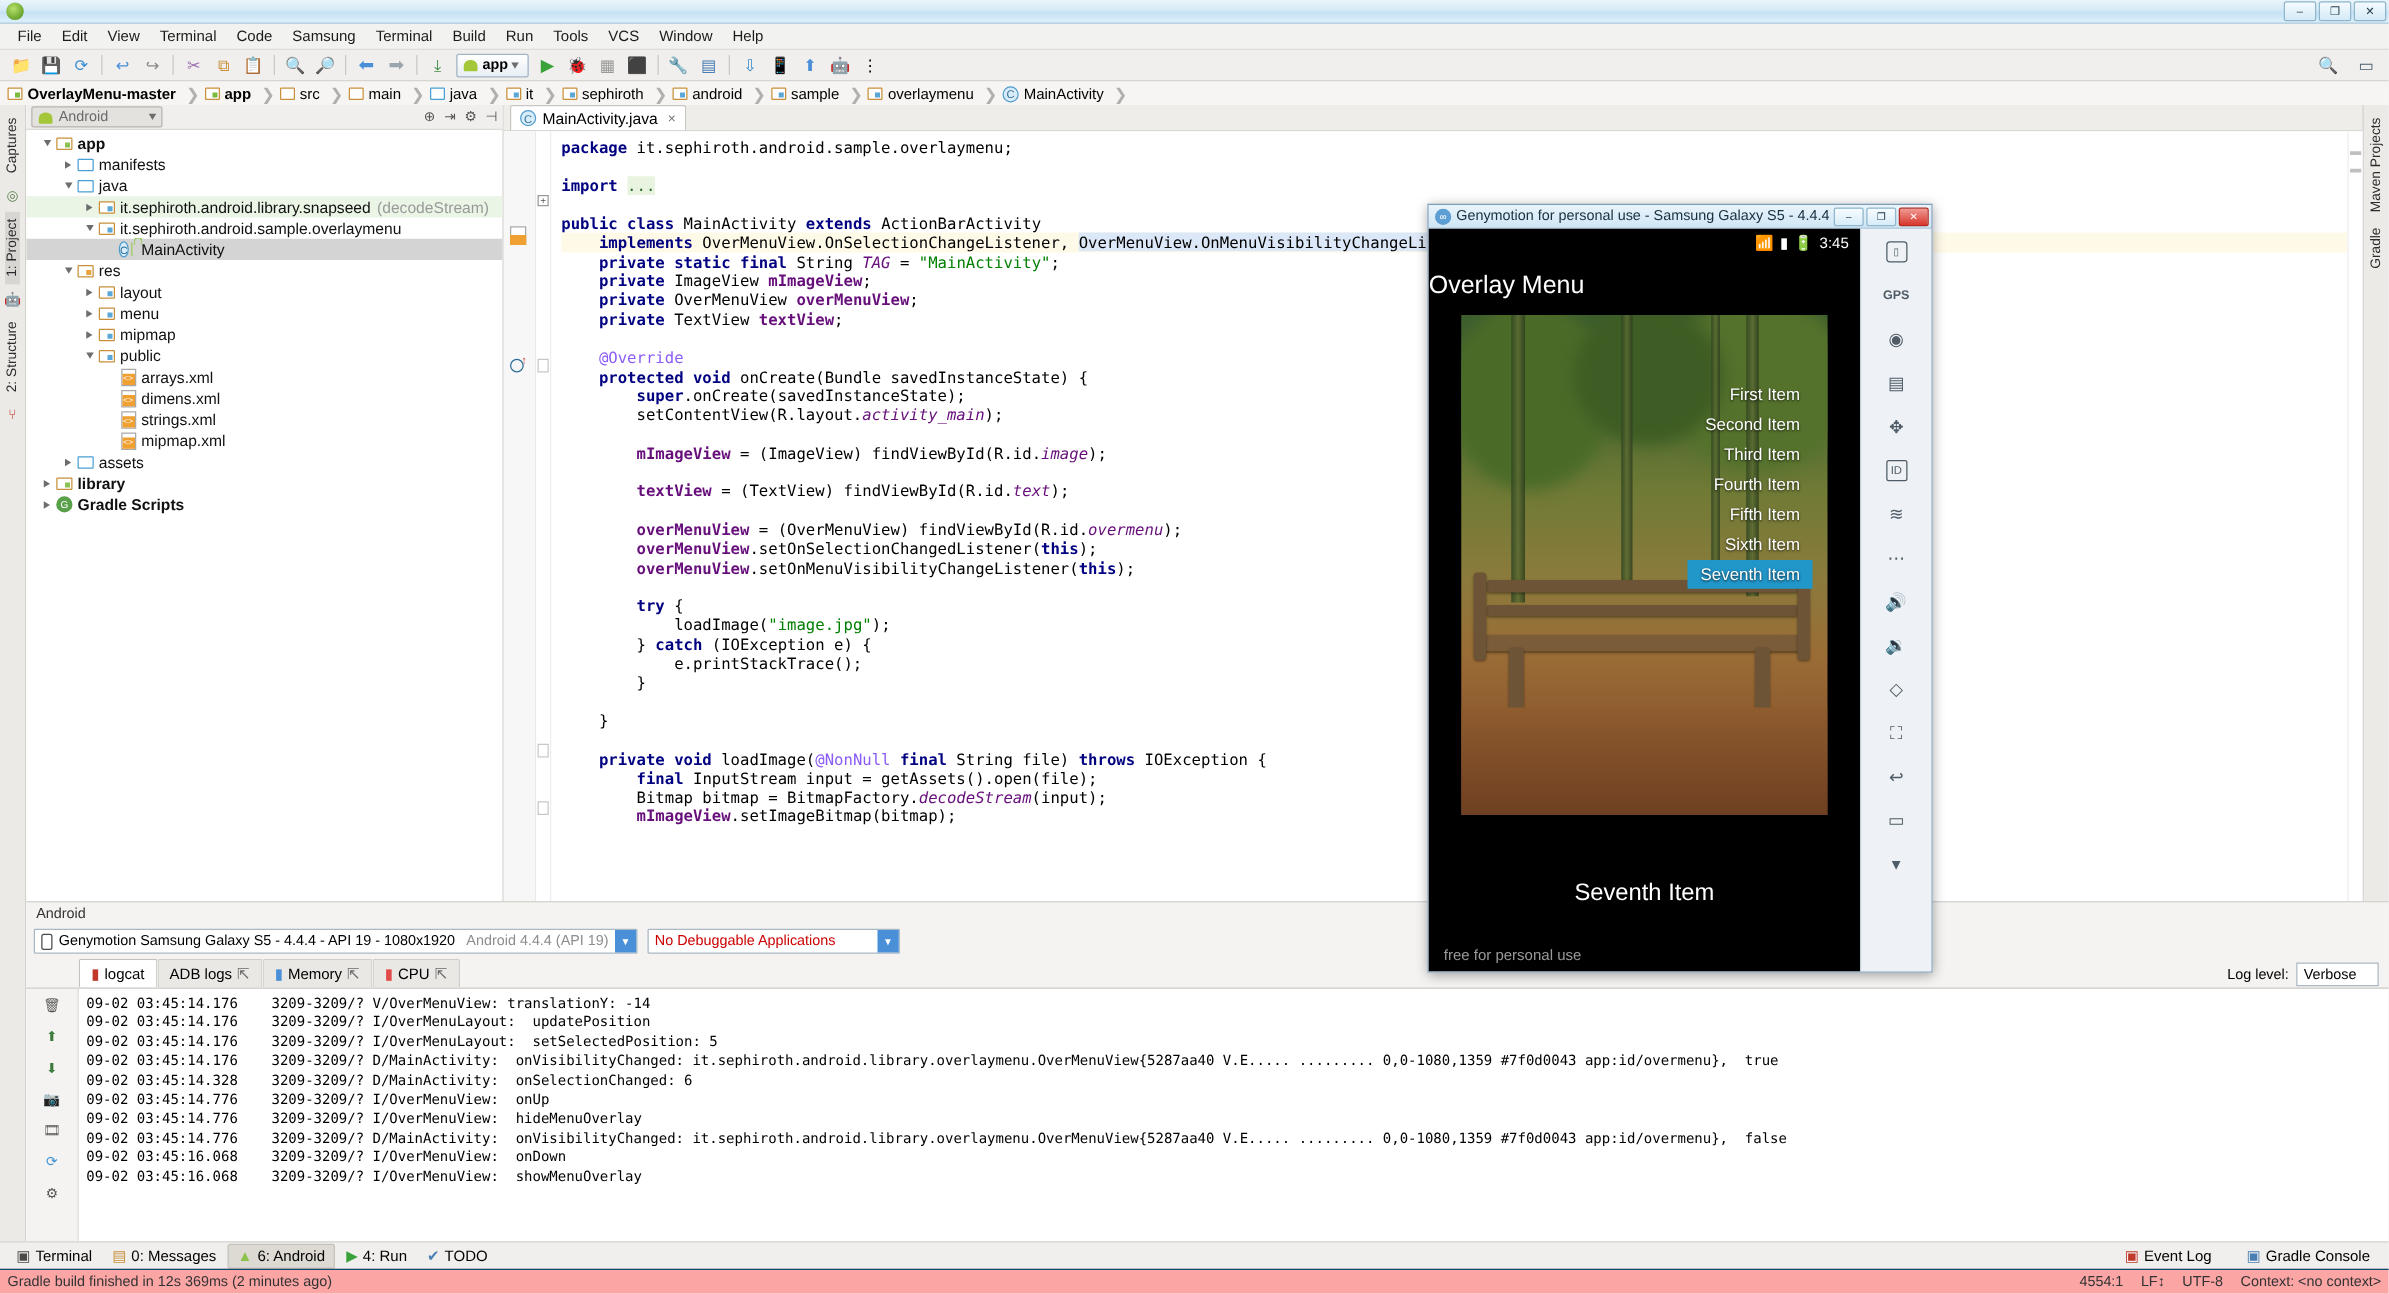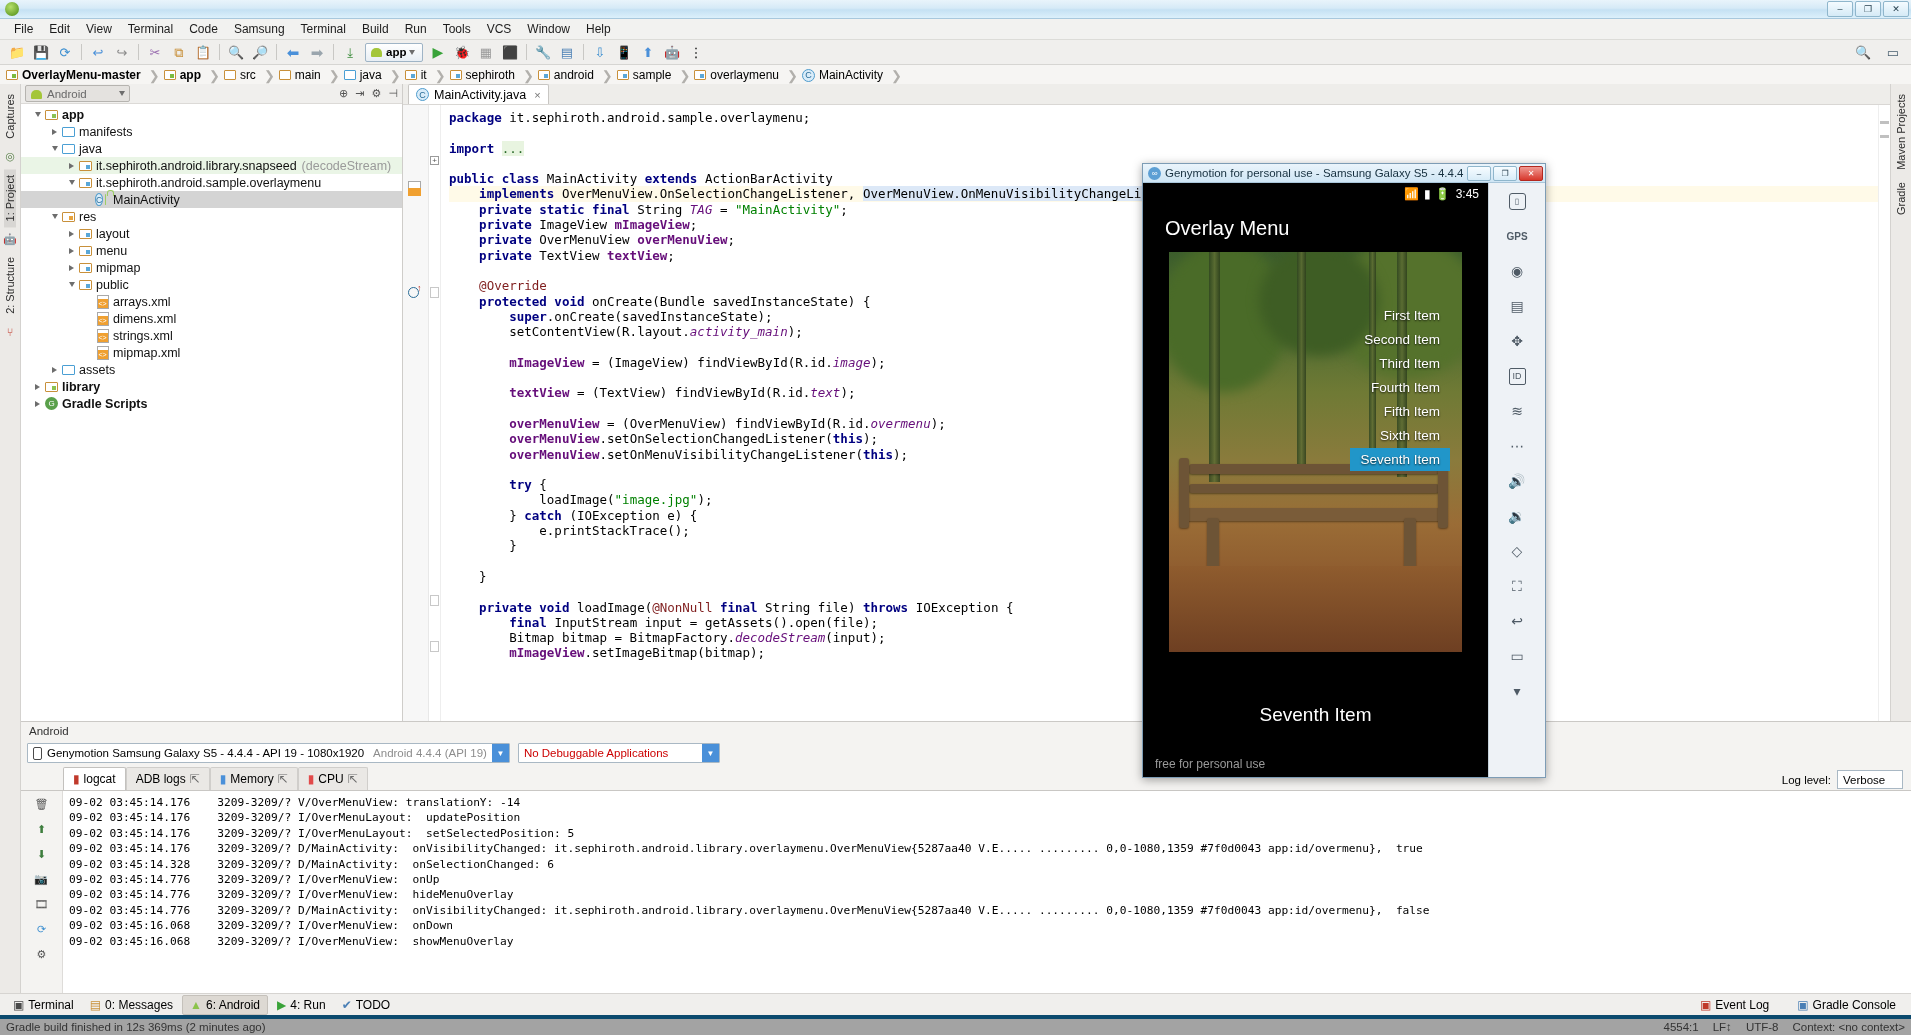--- a/index.html
+++ b/index.html
@@ -164,21 +164,21 @@
   .etab .x { color:#737373; font-size:11px; margin-left:3px;}
   #editorbody { flex:1; display:flex; background:#fff; position:relative; overflow:hidden;}
   #gutter { width:26px; background:#f7f7f7; border-right:1px solid #e8e8e8; flex:0 0 auto; position:relative;}
   #foldbar { width:12px; background:#fff; border-right:1px solid #eeeeee; flex:0 0 auto; position:relative;}
   #code {
     flex:1; font-family:"DejaVu Sans Mono", monospace; font-size:12.5px; line-height:15.3px;
     padding: 5px 0 0 8px; white-space:pre; overflow:hidden; position:relative;
   }
   .kw{color:#000080;font-weight:bold;}
   .str{color:#008000;}
-  .ann{color:#7f1d1d;}
+  .ann{color:#8b5cf6;}
   .fld2{color:#660e7a;font-weight:bold;}
   .stat{color:#660e7a;font-style:italic;}
   .hl-line{background:#fffae8;}
   .hl-sel{background:#dce8f7;}
   #errorstripe { width:12px; background:#fff; border-left:1px solid #eee; flex:0 0 auto; position:relative; }
   .stripe-mark{position:absolute;right:1px;width:9px;height:3px;}
   #rightrail {
     width:21px;background:#eceae7;border-left:1px solid #d4d2cf;flex:0 0 auto;
     display:flex;flex-direction:column;align-items:center;padding-top:4px;
   }
@@ -201,22 +201,22 @@
   .ltab.active{background:#fff;border-color:#c3c1be;}
   #bt-logarea{flex:1;display:flex;background:#fff;border-top:1px solid #c9c7c4;overflow:hidden;}
   #logicons{width:42px;background:#f4f3f1;border-right:1px solid #dedcd9;display:flex;flex-direction:column;align-items:center;padding-top:5px;gap:9px;}
   .lgi{width:16px;height:16px;display:flex;align-items:center;justify-content:center;font-size:11px;color:#555;}
   #loglines{flex:1;font-family:"DejaVu Sans Mono", monospace;font-size:11.2px;line-height:15.4px;padding:4px 0 0 6px;white-space:pre;overflow:hidden;}
   #loglevelrow{position:absolute;right:8px;top:48px;display:flex;align-items:center;gap:6px;font-size:11.5px;}
   .lvlcombo{height:19px;border:1px solid #a9b8c4;background:#fff;display:flex;align-items:center;padding:0 5px;font-size:11.5px;min-width:66px;}
 
   
   #statusbar{
-    position:absolute;left:0;right:0;bottom:0;height:20px;background:#a3a3a3;
-    border-top:4px solid #0c4a6e;display:flex;align-items:center;font-size:11.5px;color:#333;padding:0 6px;
+    position:absolute;left:0;right:0;bottom:0;height:20px;background:#fca5a5;
+    border-top:1px solid #0c4a6e;display:flex;align-items:center;font-size:11.5px;color:#333;padding:0 6px;
   }
   #statusbar .right{margin-left:auto;display:flex;align-items:center;gap:14px;}
   #toolwin{
     position:absolute;left:0;right:0;bottom:20px;height:22px;background:#f0efed;
     border-top:1px solid #d6d4d1;display:flex;align-items:center;font-size:12px;padding-left:6px;gap:2px;
   }
   .twbtn{display:flex;align-items:center;gap:4px;padding:2px 7px;border-radius:2px;}
   .twbtn.active{background:#ddd9d3;border:1px solid #c5c1bb;}
   #toolwin .right{margin-left:auto;display:flex;align-items:center;gap:14px;padding-right:8px;}
 
@@ -232,21 +232,21 @@
     border-bottom:1px solid #a9c6da;display:flex;align-items:center;padding-left:5px;
     font-size:11.5px;color:#16303f;position:relative;
   }
   #geny-title .gico{width:13px;height:13px;border-radius:50%;background:#5d9fd4;margin-right:4px;color:#fff;font-size:8px;display:flex;align-items:center;justify-content:center;}
   #geny-title .btns{position:absolute;right:2px;display:flex;gap:2px;}
   #geny-title .btns div{width:24px;height:15px;border:1px solid #8fb6cc;background:linear-gradient(to bottom,#f7fcff,#d8ecf8);font-size:8px;display:flex;align-items:center;justify-content:center;border-radius:2px;}
   #geny-title .btns div.close{background:linear-gradient(to bottom,#f09a93,#d7372c);border-color:#b3281f;color:#fff;}
   #geny-body{flex:1;display:flex;background:#dfe7ee;}
   #device{flex:1;background:#000;display:flex;flex-direction:column;position:relative;}
   #statusbar-and{height:22px;display:flex;align-items:center;justify-content:flex-end;gap:5px;padding-right:9px;color:#fff;font-size:12px;}
-  #apptitle{height:47px;display:flex;align-items:center;padding-left:22px;color:#fff;font-size:20px;}
+  #apptitle{height:47px;display:flex;align-items:center;color:#fff;font-size:20px;}
   #imgarea{
     margin:0 26px; height:400px; position:relative; overflow:hidden;
     background:linear-gradient(180deg,#3c5d2c 0%,#4d6b32 18%,#6f7a35 35%,#8a7b3c 52%,#9a6c36 68%,#8d5a2e 82%,#7d4b28 100%);
   }
   .trunk{position:absolute;background:linear-gradient(90deg,#2f4420,#5b6b33,#2c3d1c);opacity:.85;}
   .leafblob{position:absolute;border-radius:50%;filter:blur(6px);}
   .bench{position:absolute;background:#6d5436;border-radius:3px;box-shadow:0 1px 2px rgba(0,0,0,.4);}
   #menu-overlay{position:absolute;right:12px;top:52px;display:flex;flex-direction:column;align-items:flex-end;gap:1px;}
   .ovitem{color:#fff;font-size:13.5px;padding:4px 10px;text-shadow:0 1px 2px rgba(0,0,0,.8);white-space:nowrap;}
   .ovitem.sel{background:#2196c9;}

